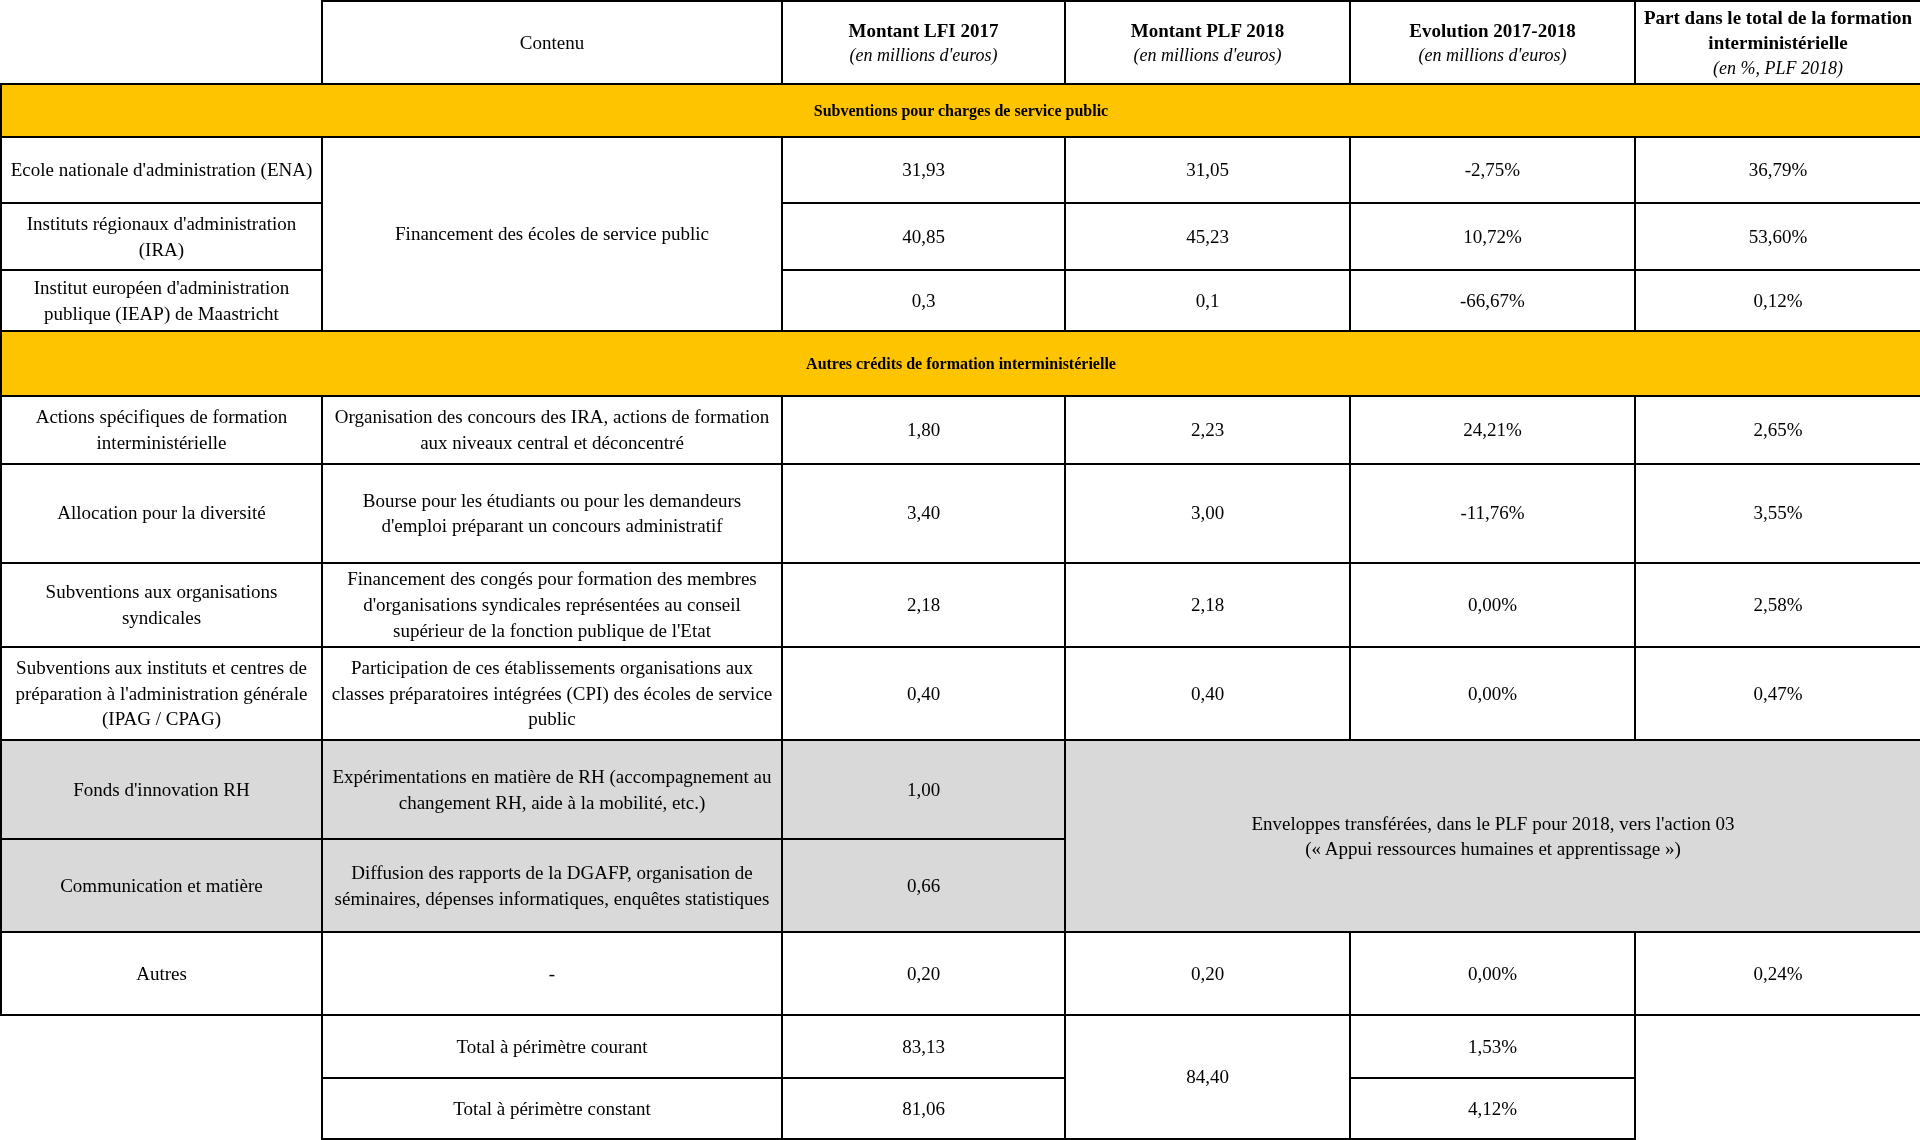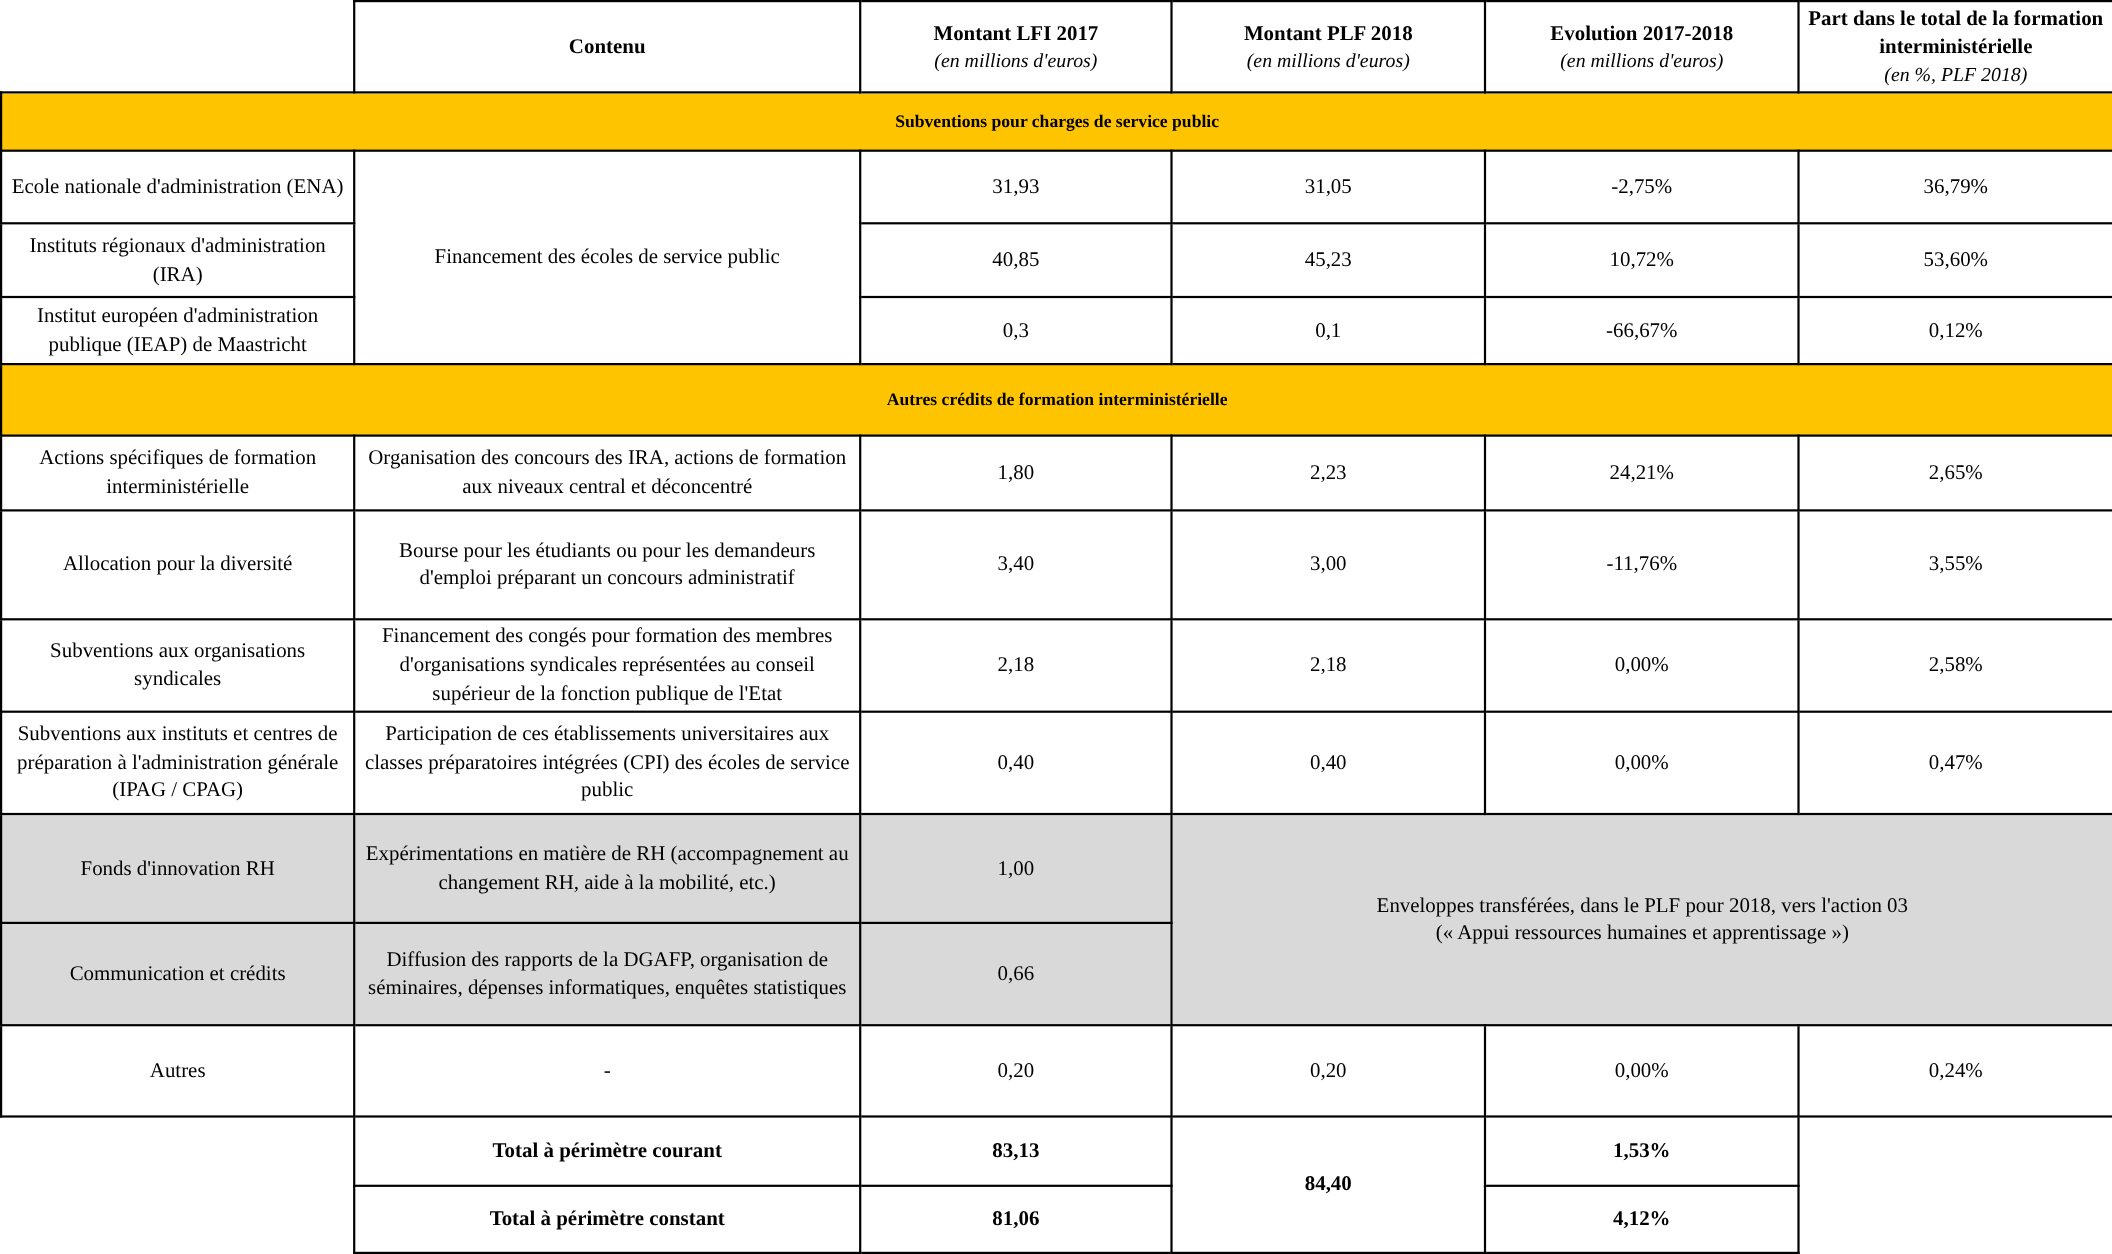--- a/index.html
+++ b/index.html
@@ -25,21 +25,21 @@
     box-sizing:border-box;
     overflow:hidden;
   }
   td.cell-hidden{border:none;background:transparent;}
   td.band{
     background:var(--band-yellow);
     font-weight:bold;
     font-size:16px;
   }
   td.gray{background:var(--gray-cell);}
-  td.bold{font-weight:bold;}
+  td.bold{font-weight:normal;}
   .hdr-title{font-weight:bold;display:block;}
   .hdr-sub{font-style:italic;display:block;font-size:18px;}
   .ital{}
   .note-line1{display:block;}
   .note-line2{display:block;}
 </style>
 </head>
 <body>
 
 <table class="budget">
@@ -129,41 +129,41 @@
     <td>Subventions aux organisations syndicales</td>
     <td>Financement des congés pour formation des membres d'organisations syndicales représentées au conseil supérieur de la fonction publique de l'Etat</td>
     <td>2,18</td>
     <td>2,18</td>
     <td>0,00%</td>
     <td>2,58%</td>
   </tr>
 
   <tr style="height:92px">
     <td>Subventions aux instituts et centres de préparation à l'administration générale (IPAG / CPAG)</td>
-    <td>Participation de ces établissements universitaires aux classes préparatoires intégrées (CPI) des écoles de service public</td>
+    <td>Participation de ces établissements organisations aux classes préparatoires intégrées (CPI) des écoles de service public</td>
     <td>0,40</td>
     <td>0,40</td>
     <td>0,00%</td>
     <td>0,47%</td>
   </tr>
 
   <tr style="height:98px">
     <td class="gray">Fonds d'innovation RH</td>
     <td class="gray">
       <span>Expérimentations en matière de RH (accompagnement au changement RH, aide à la mobilité, </span><span class="ital">etc.</span><span>)</span>
     </td>
     <td class="gray">1,00</td>
     <td class="gray" colspan="3" rowspan="2">
       <span class="note-line1">Enveloppes transférées, dans le PLF pour 2018, vers l'action 03</span>
       <span class="note-line2">(« Appui ressources humaines et apprentissage »)</span>
     </td>
   </tr>
 
   <tr style="height:92px">
-    <td class="gray">Communication et crédits</td>
+    <td class="gray">Communication et matière</td>
     <td class="gray">Diffusion des rapports de la DGAFP, organisation de séminaires, dépenses informatiques, enquêtes statistiques</td>
     <td class="gray">0,66</td>
   </tr>
 
   <tr style="height:82px">
     <td>Autres</td>
     <td>-</td>
     <td>0,20</td>
     <td>0,20</td>
     <td>0,00%</td>

